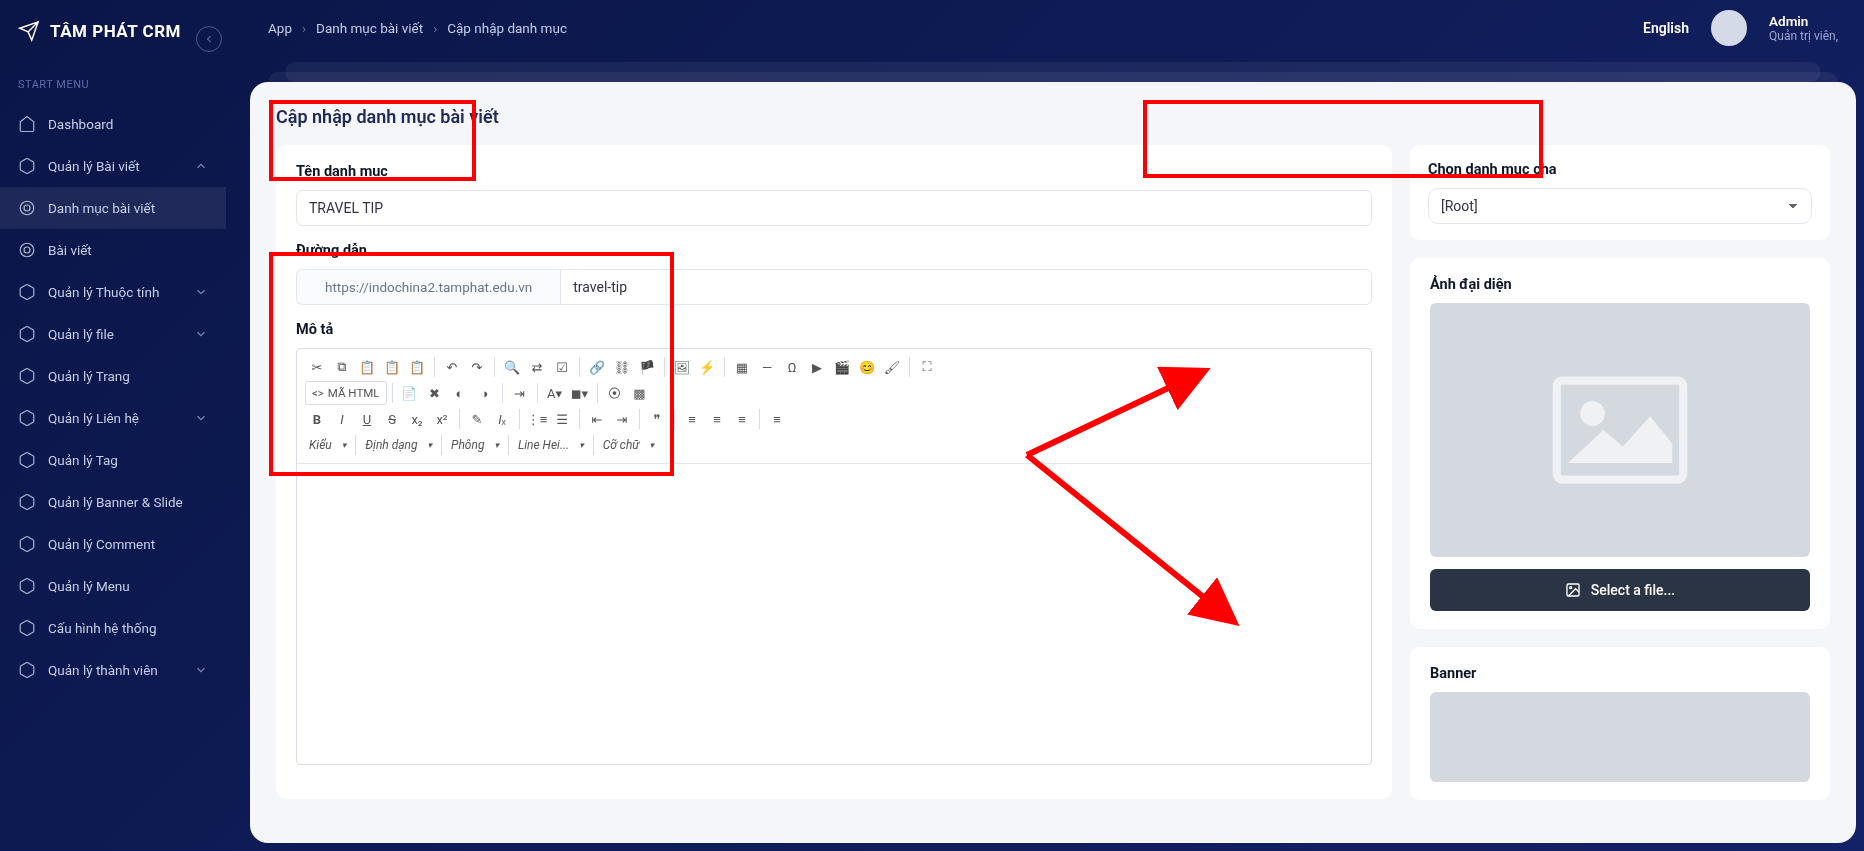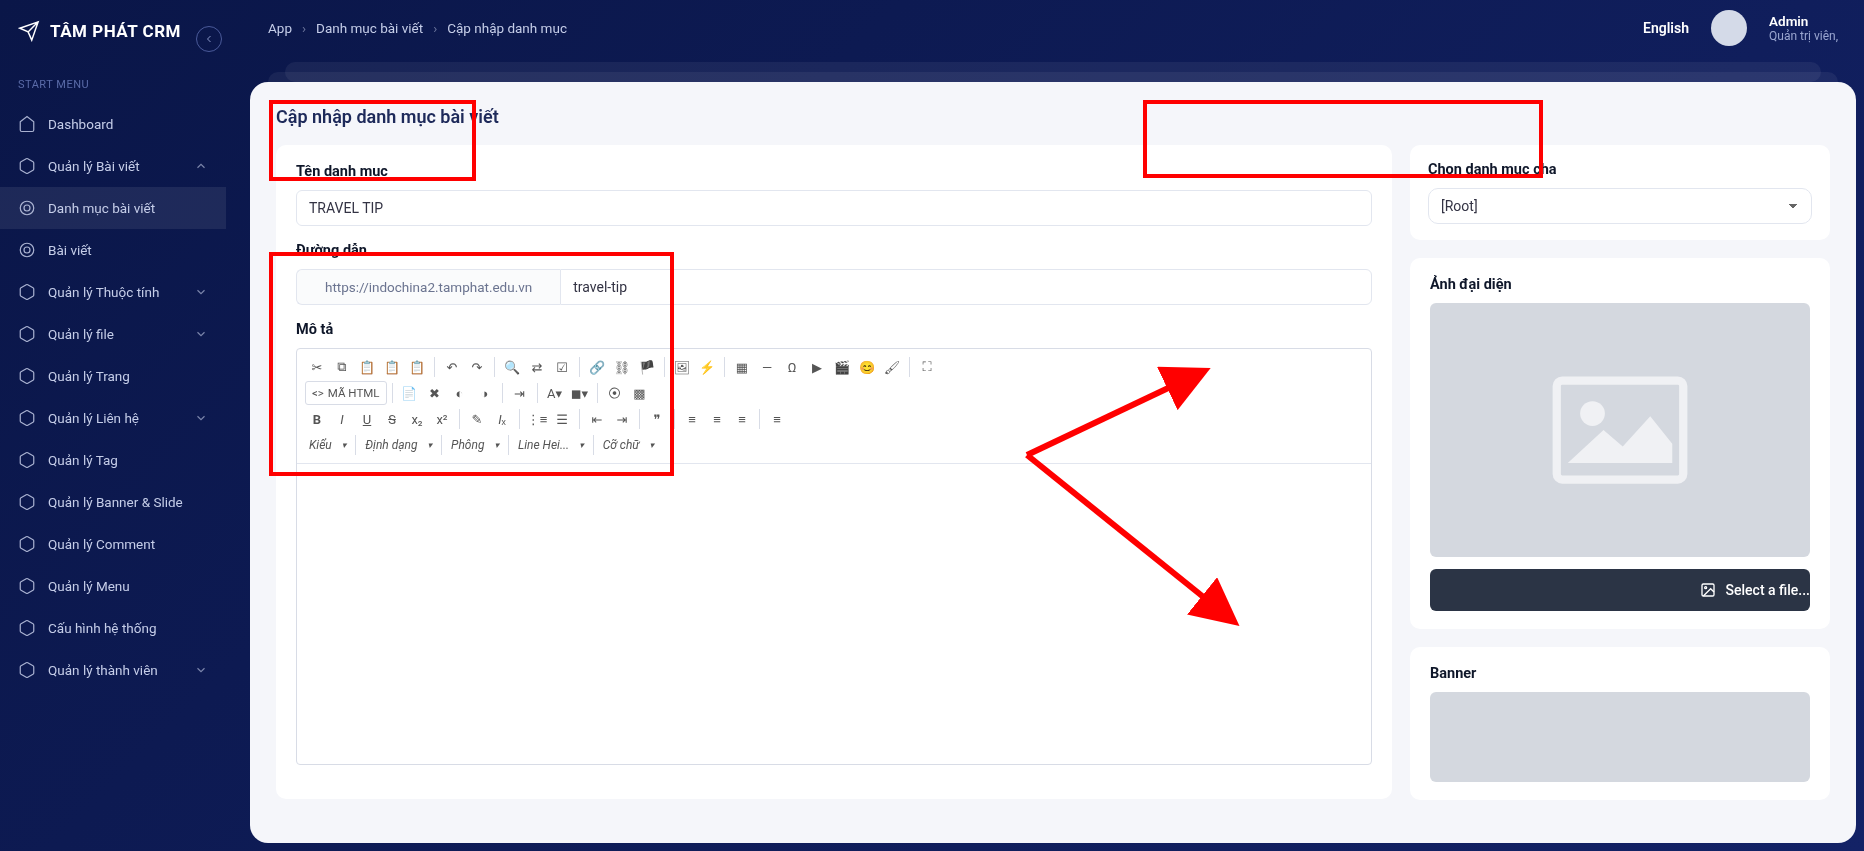--- a/index.html
+++ b/index.html
@@ -49,21 +49,21 @@
 .tb-row { display:flex; flex-wrap:wrap; align-items:center; width:100%; gap:1px; }
 .tb-btn { width:24px; height:24px; display:inline-flex; align-items:center; justify-content:center; font-size:13px; color:#555; cursor:pointer; border-radius:3px; }
 .tb-sep { width:1px; height:20px; background:#d8dce6; margin:0 4px; }
 .tb-src { height:24px; padding:0 6px; font-size:11.5px; color:#555; border:1px solid #d8dce6; border-radius:3px; display:inline-flex; align-items:center; gap:4px; cursor:pointer; }
 .tb-sel { height:24px; font-size:12px; color:#555; border:none; background:transparent; padding:0 4px; display:inline-flex; align-items:center; gap:6px; cursor:pointer;font-style:italic; }
 .tb-sel::after { content:'▾'; font-size:9px; margin-left:4px; }
 .editor-body { min-height:300px; padding:12px; }
 .select { width:100%; height:36px; border:1px solid #e2e6ef; border-radius:10px; padding:0 12px; font-size:14px; color:#334; background:#fff; appearance:none; background-image:linear-gradient(45deg,transparent 50%,#666 50%),linear-gradient(135deg,#666 50%,transparent 50%); background-position:calc(100% - 18px) 15px,calc(100% - 13px) 15px; background-size:5px 5px; background-repeat:no-repeat; }
 .thumb { width:100%; height:254px; background:#d4d8df; border-radius:6px; display:flex; align-items:center; justify-content:center; margin-bottom:12px; }
 .thumb svg { width:140px; height:110px; fill:#f0f1f4; }
-.btn-dark { width:100%; height:42px; background:#2b3445; color:#fff; border:none; border-radius:6px; font-size:14px; font-weight:500; display:flex; align-items:center; justify-content:flex-end; gap:10px; cursor:pointer; }
+.btn-dark { width:100%; height:42px; background:#2b3445; color:#fff; border:none; border-radius:6px; font-size:14px; font-weight:500; display:flex; align-items:center; justify-content:center; gap:10px; cursor:pointer; }
 .thumb2 { width:100%; height:90px; background:#d4d8df; border-radius:6px; }
 
 .redbox { position:absolute; border:4px solid #ff0000; pointer-events:none; z-index:50; }
 .arrow { position:absolute; pointer-events:none; z-index:49; }
 </style>
 </head>
 <body>
 
 <div class="app">
   <div class="sidebar">

